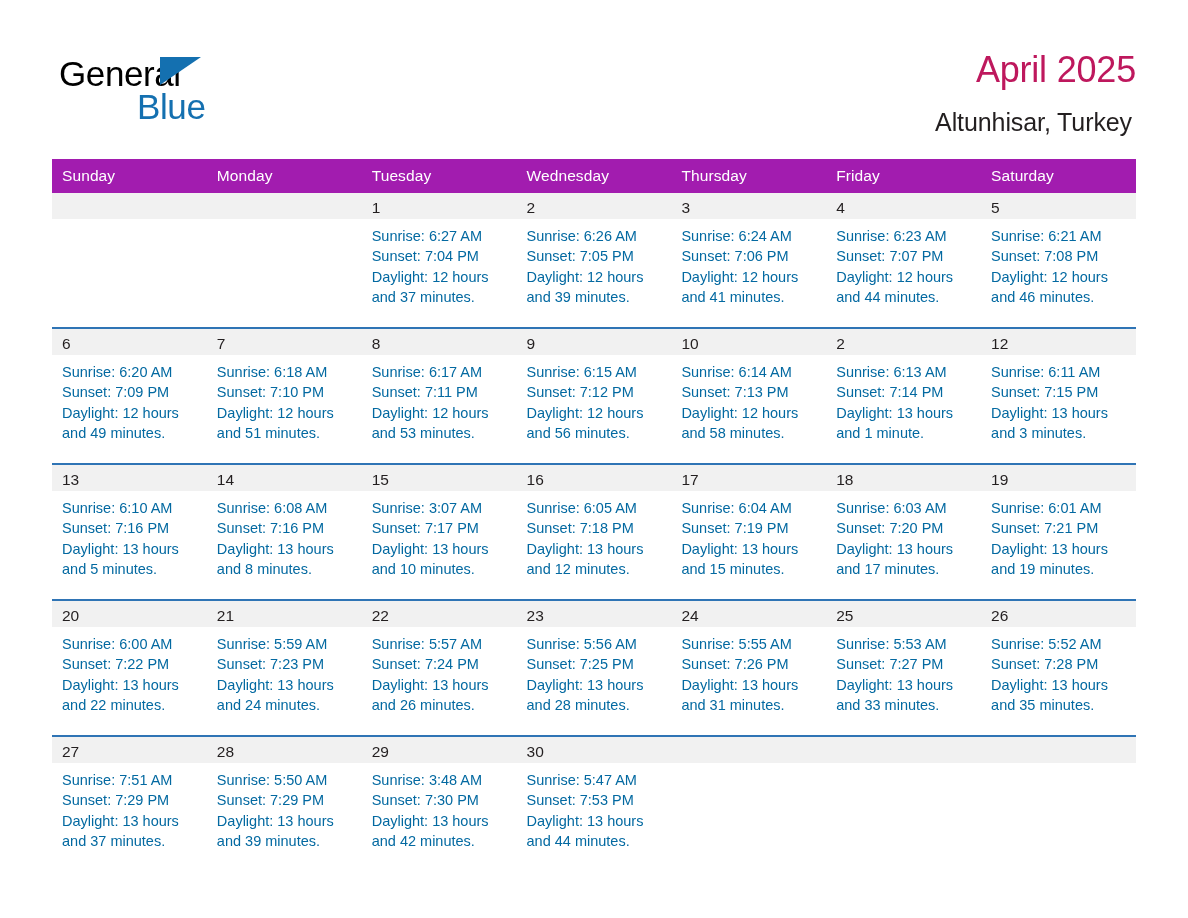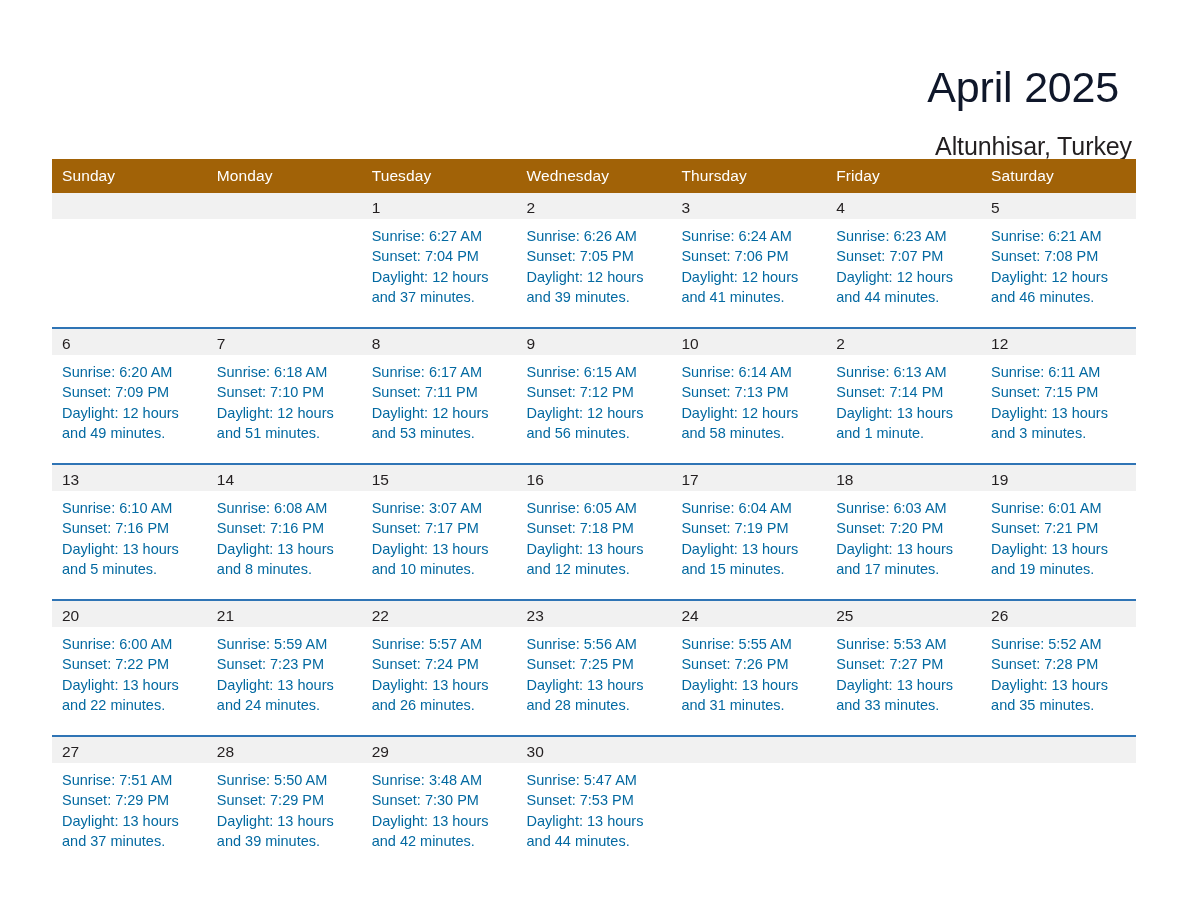--- a/index.html
+++ b/index.html
@@ -66,25 +66,25 @@
     white-space: nowrap;
   }
 
   .title-block {
     position: absolute;
     right: 0;
     top: 0;
     text-align: right;
   }
   .month-title {
-    font-size: 43px;
+    font-size: 36px;
     line-height: 52px;
-    color: #0f172a;
+    color: #be185d;
     font-weight: normal;
-    margin: 17px;
+    margin: 0;
     letter-spacing: -0.2px;
   }
   .location-title {
     font-size: 25px;
     line-height: 32px;
     color: #231f20;
     font-weight: normal;
     margin: 10px 4px 0 0;
     letter-spacing: -0.1px;
   }
@@ -97,21 +97,21 @@
     width: 1084px;
   }
   table.cal {
     border-collapse: collapse;
     table-layout: fixed;
     width: 1084px;
   }
   table.cal col { width: 154.857px; }
 
   thead th {
-    background: #a16207;
+    background: #a21caf;
     color: #ffffff;
     font-weight: normal;
     font-size: 15.5px;
     text-align: left;
     padding: 8px 0 8px 10px;
     height: 16px;
     vertical-align: middle;
     letter-spacing: 0.1px;
   }
 
@@ -144,20 +144,25 @@
   }
   .cell-body .ln { white-space: nowrap; }
 </style>
 </head>
 <body>
 
 <div class="page">
 
   <div class="header">
 
+    <div class="logo">
+      <div class="logo-line1">General</div>
+      <div class="logo-tri"></div>
+      <div class="logo-line2">Blue</div>
+    </div>
 
     <div class="title-block">
       <h1 class="month-title">April 2025</h1>
       <div class="location-title">Altunhisar, Turkey</div>
     </div>
 
   </div>
 
   <div class="calendar">
     <table class="cal">

